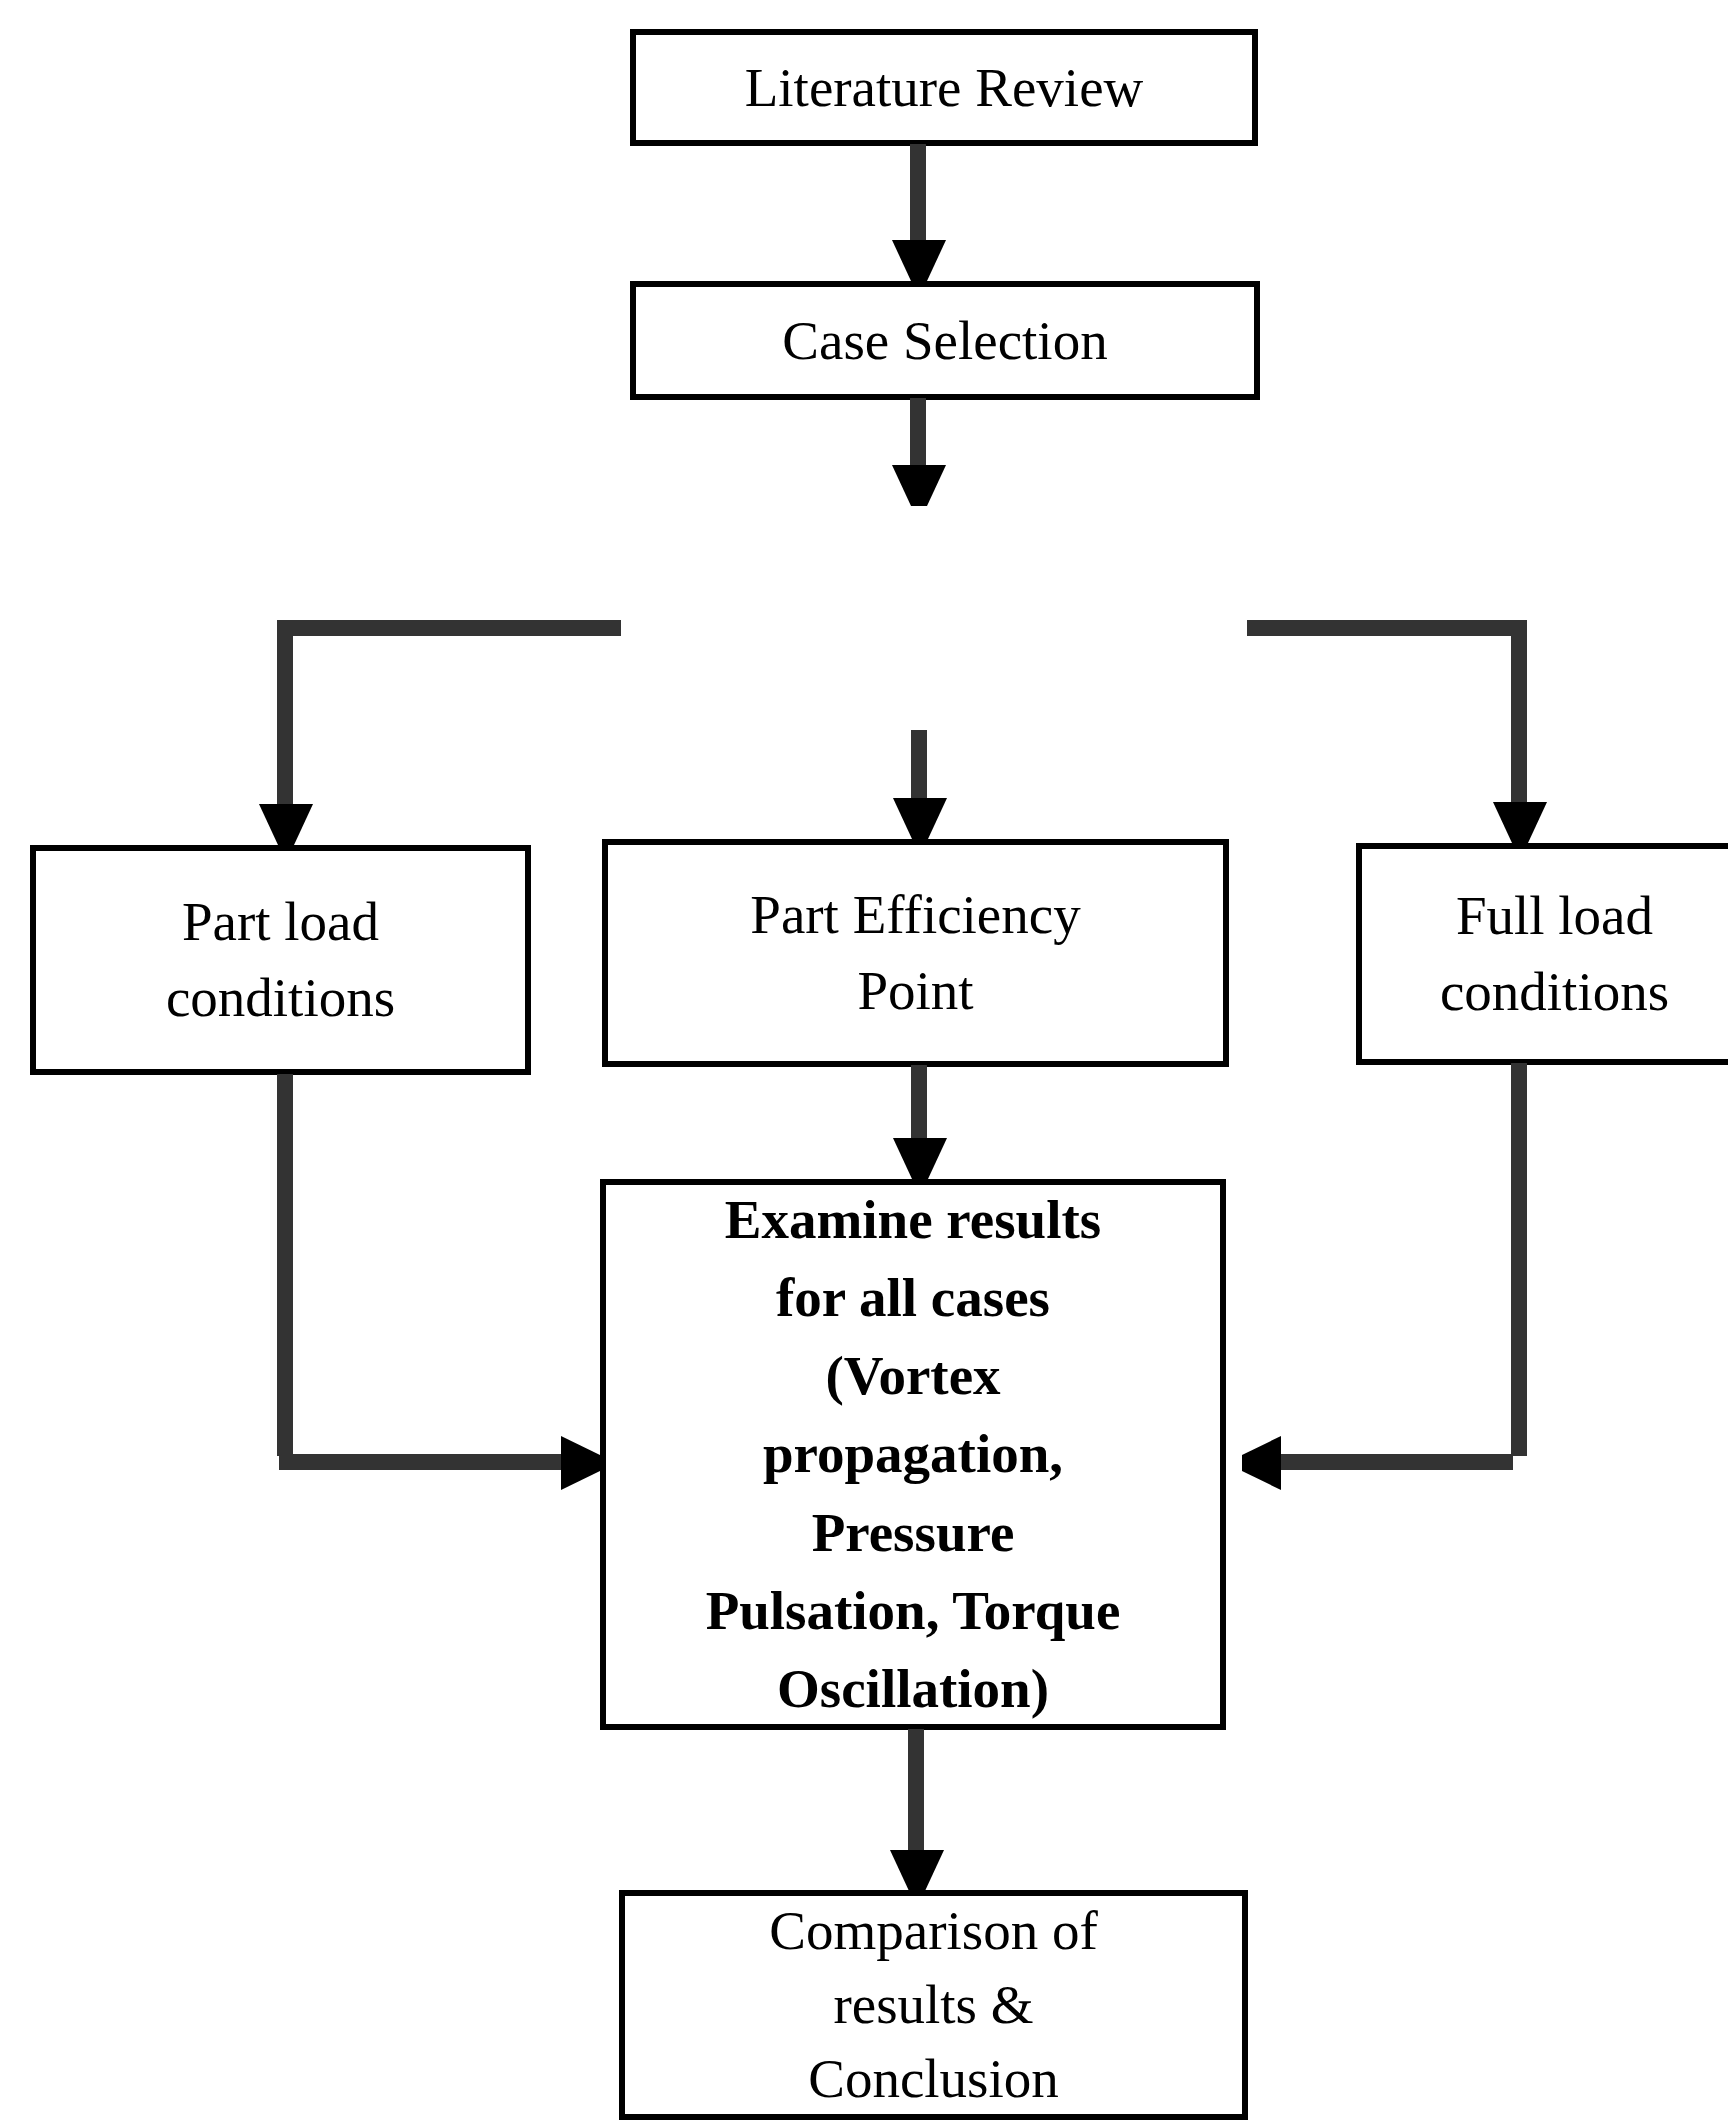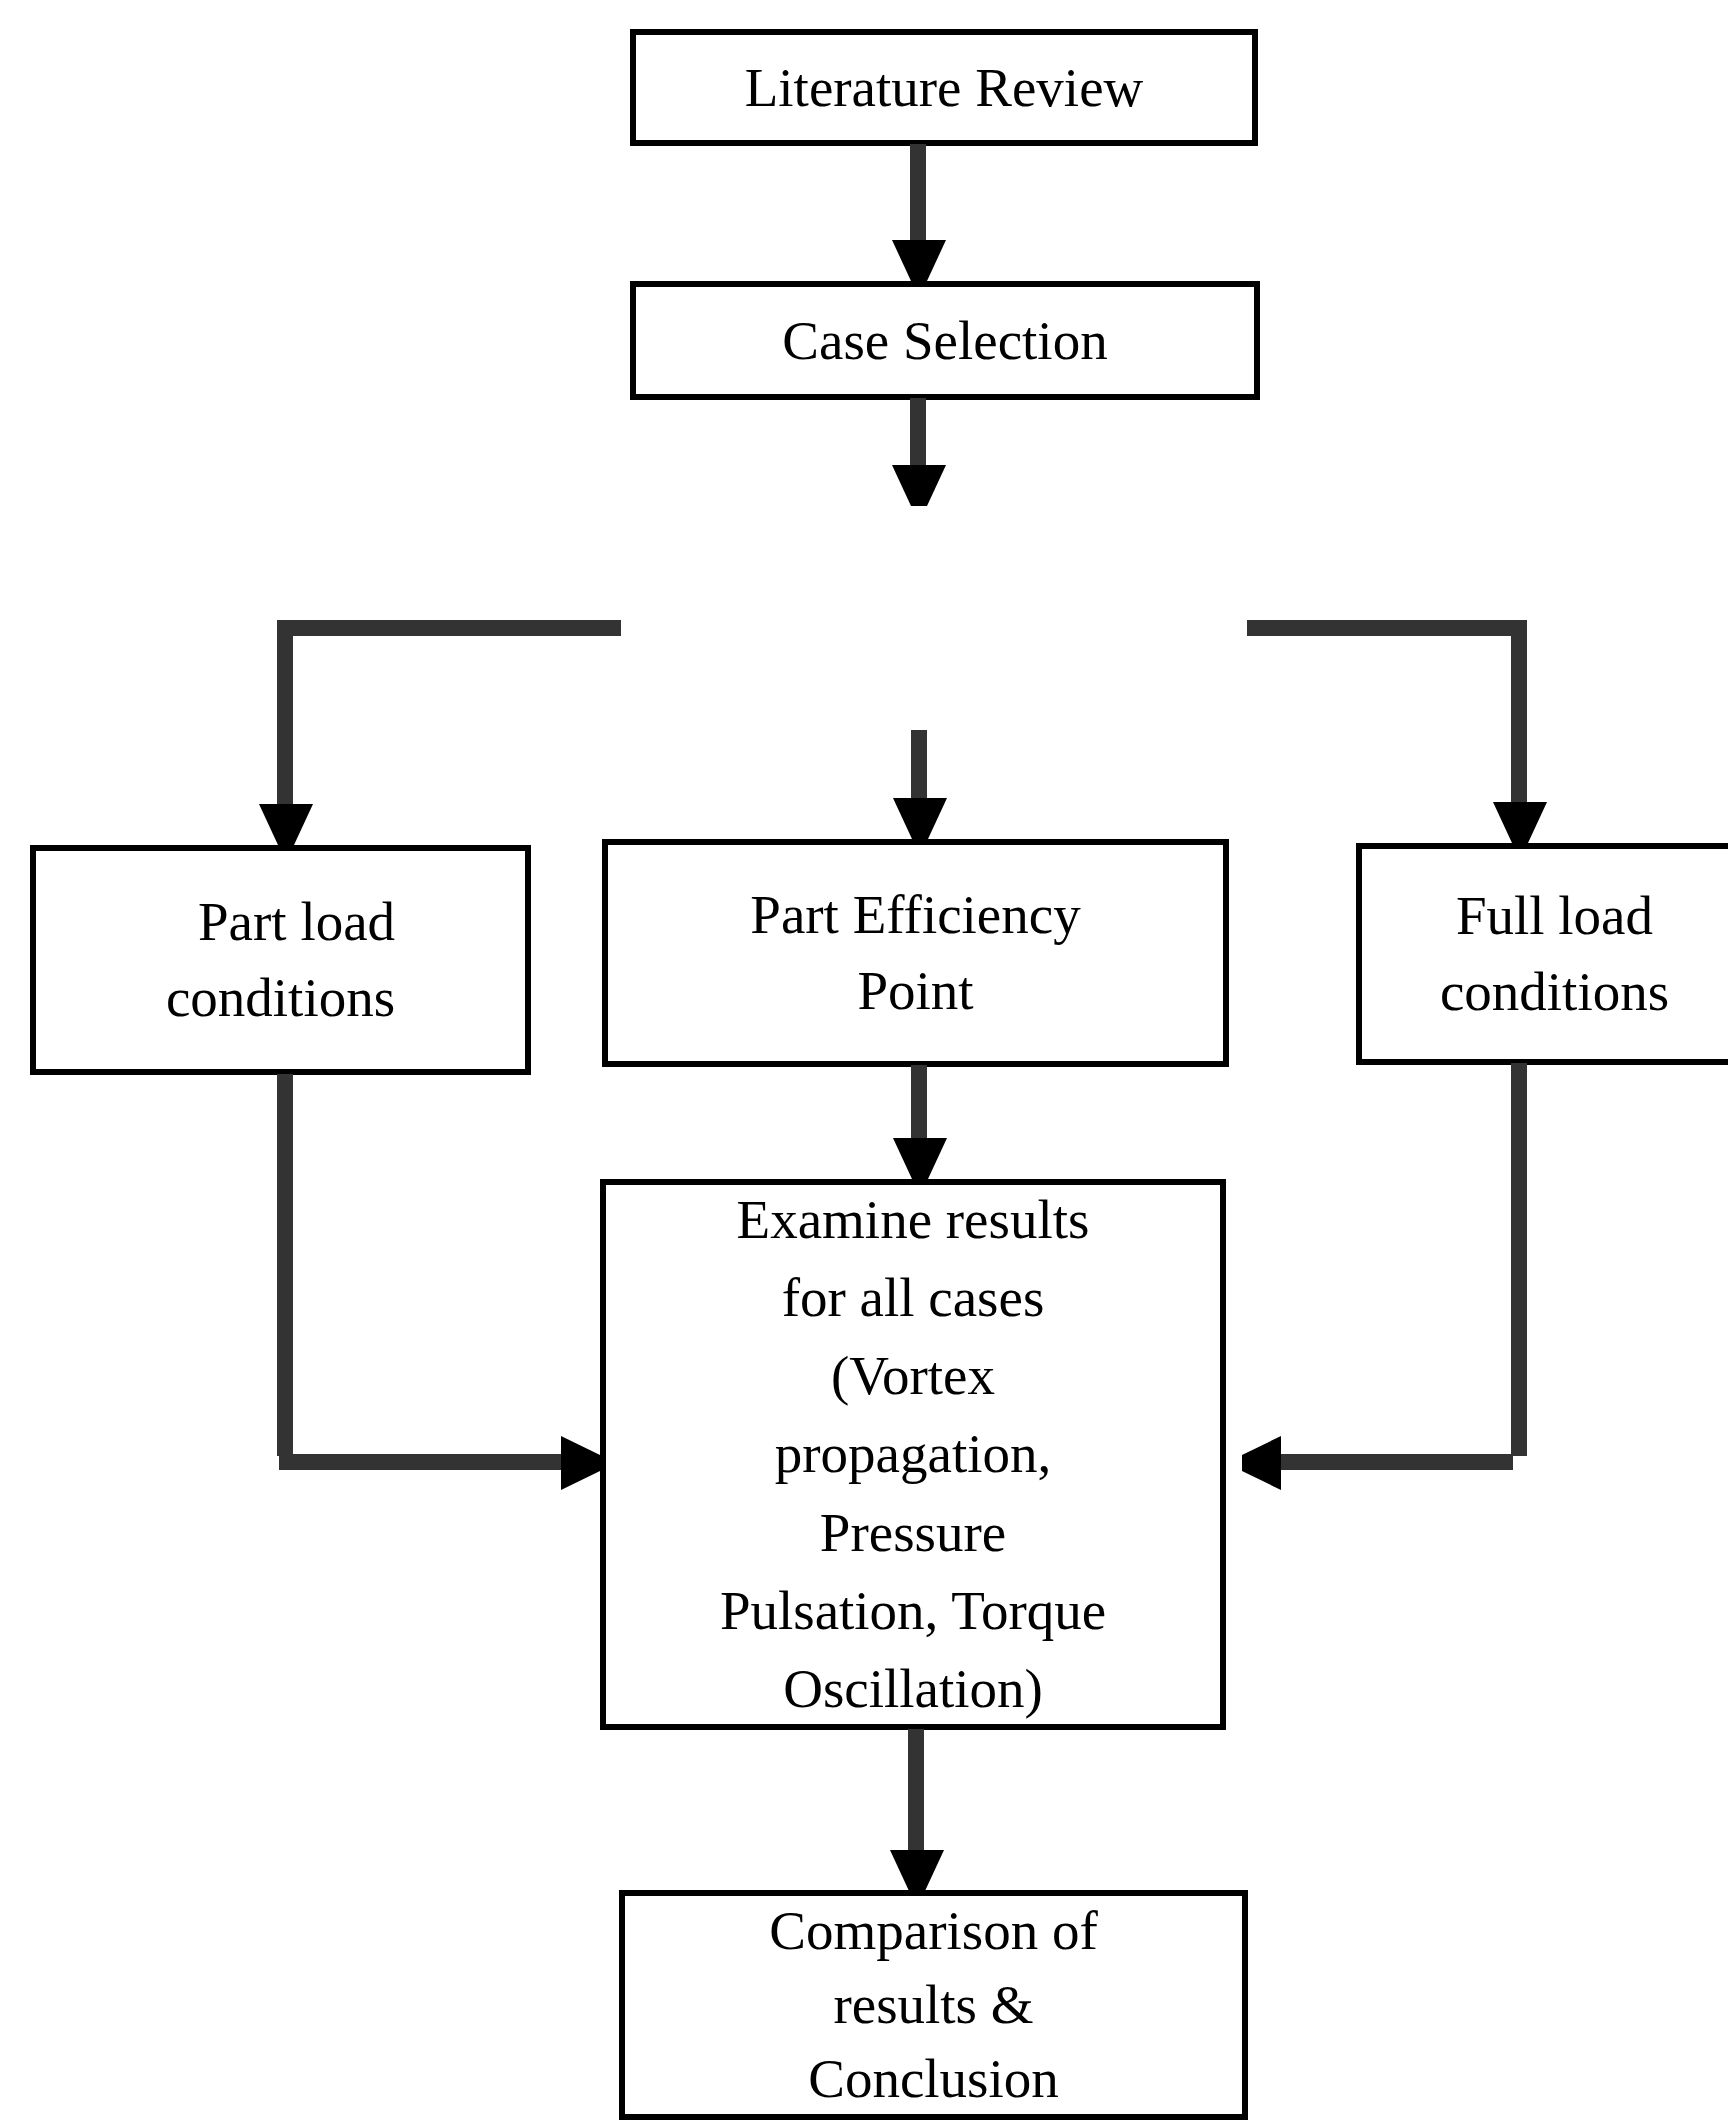--- a/index.html
+++ b/index.html
@@ -30,24 +30,24 @@
     text-align: center;
     white-space: pre-line;
     font-size: 55px;
     line-height: 1.38;
   }
 
   
   #n-lit     { left: 622px;  top: 21px;   width: 628px; height: 117px; }
   #n-case    { left: 622px;  top: 273px;  width: 630px; height: 119px; text-align: right; }
   #n-dev     { left: 611px;  top: 498px;  width: 630px; height: 228px; line-height: 1.32; }
-  #n-part    { left: 22px;   top: 837px;  width: 501px; height: 230px; text-align: right; }
+  #n-part    { left: 22px;   top: 837px;  width: 501px; height: 230px; }
   #n-bep     { left: 594px;  top: 831px;  width: 627px; height: 228px; }
   #n-full    { left: 1348px; top: 835px;  width: 397px; height: 222px; }
-  #n-examine { left: 592px;  top: 1171px; width: 626px; height: 551px; line-height: 1.42; }
+  #n-examine { left: 592px;  top: 1171px; width: 626px; height: 551px; line-height: 1.42; font-weight: bold; }
   #n-comp    { left: 611px;  top: 1882px; width: 629px; height: 230px; line-height: 1.35; text-align: center; }
 
   
   .vline { position: absolute; width: 3.4px;  background: var(--line); }
   .hline { position: absolute; height: 3.4px; background: var(--line); }
 
   
   .arr-down  { position: absolute; width: 0; height: 0;
                border-left: 19.6px solid transparent; border-right: 19.6px solid transparent;
                border-top: 41px solid var(--ink); }

